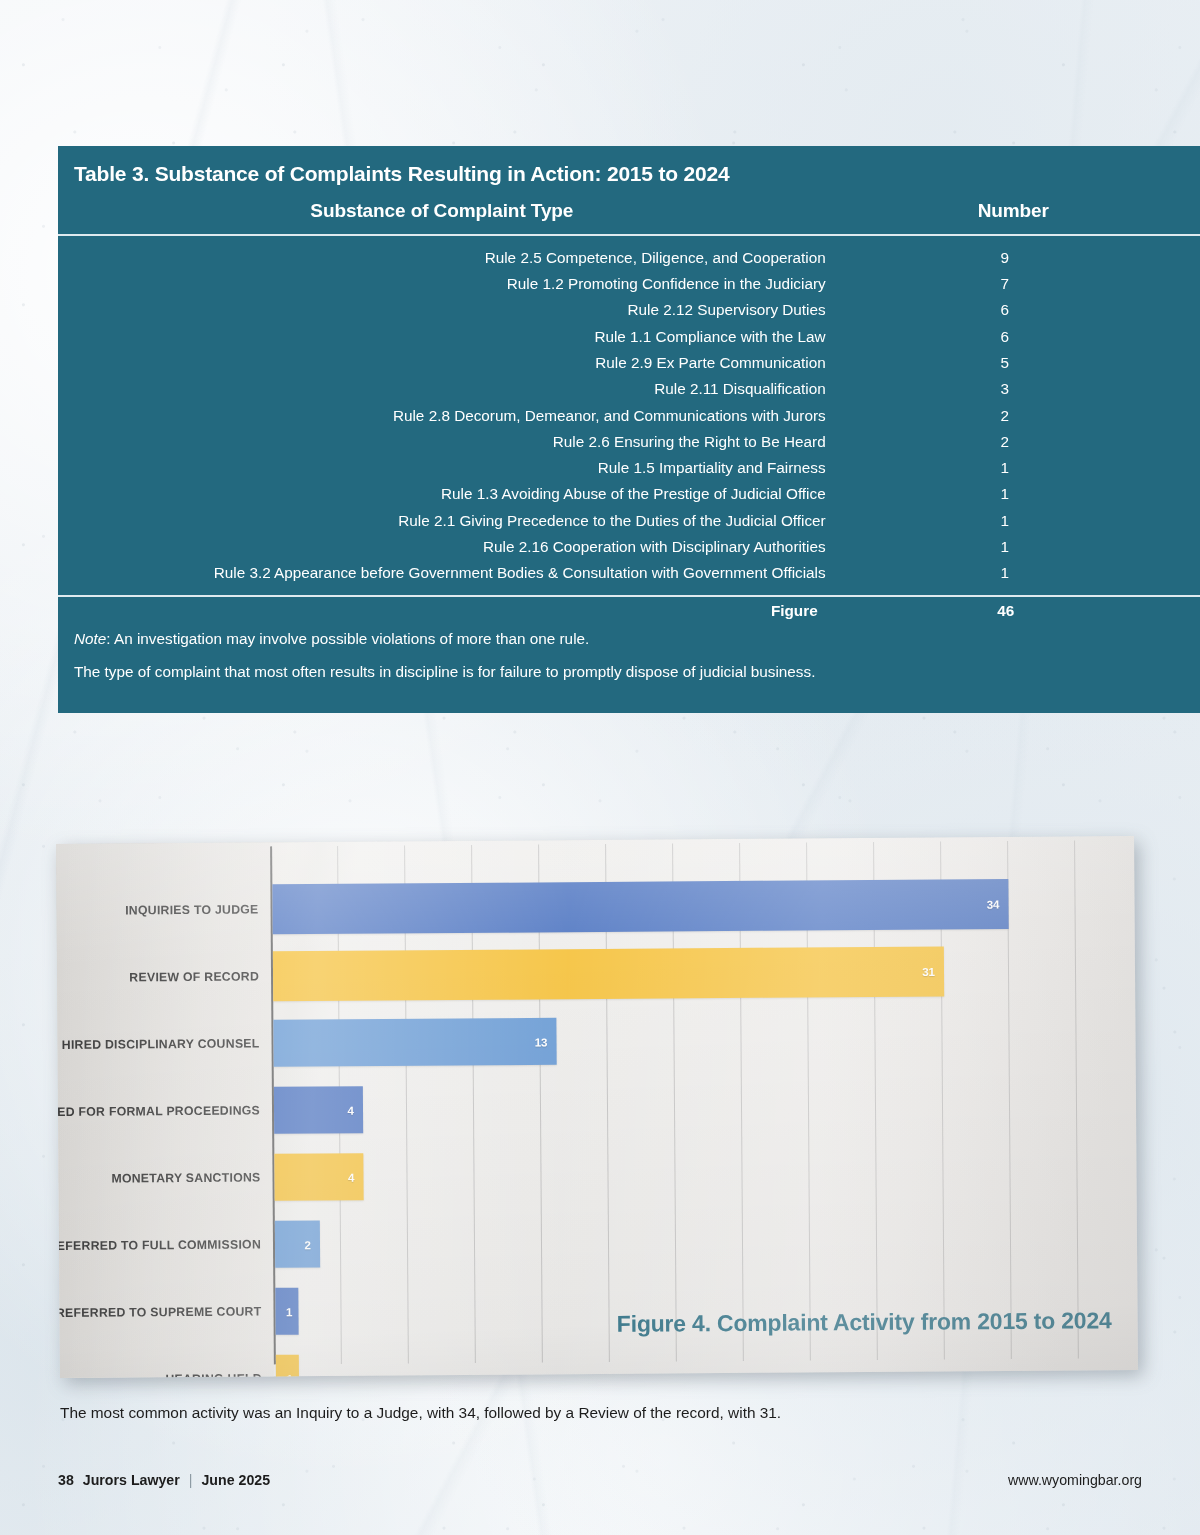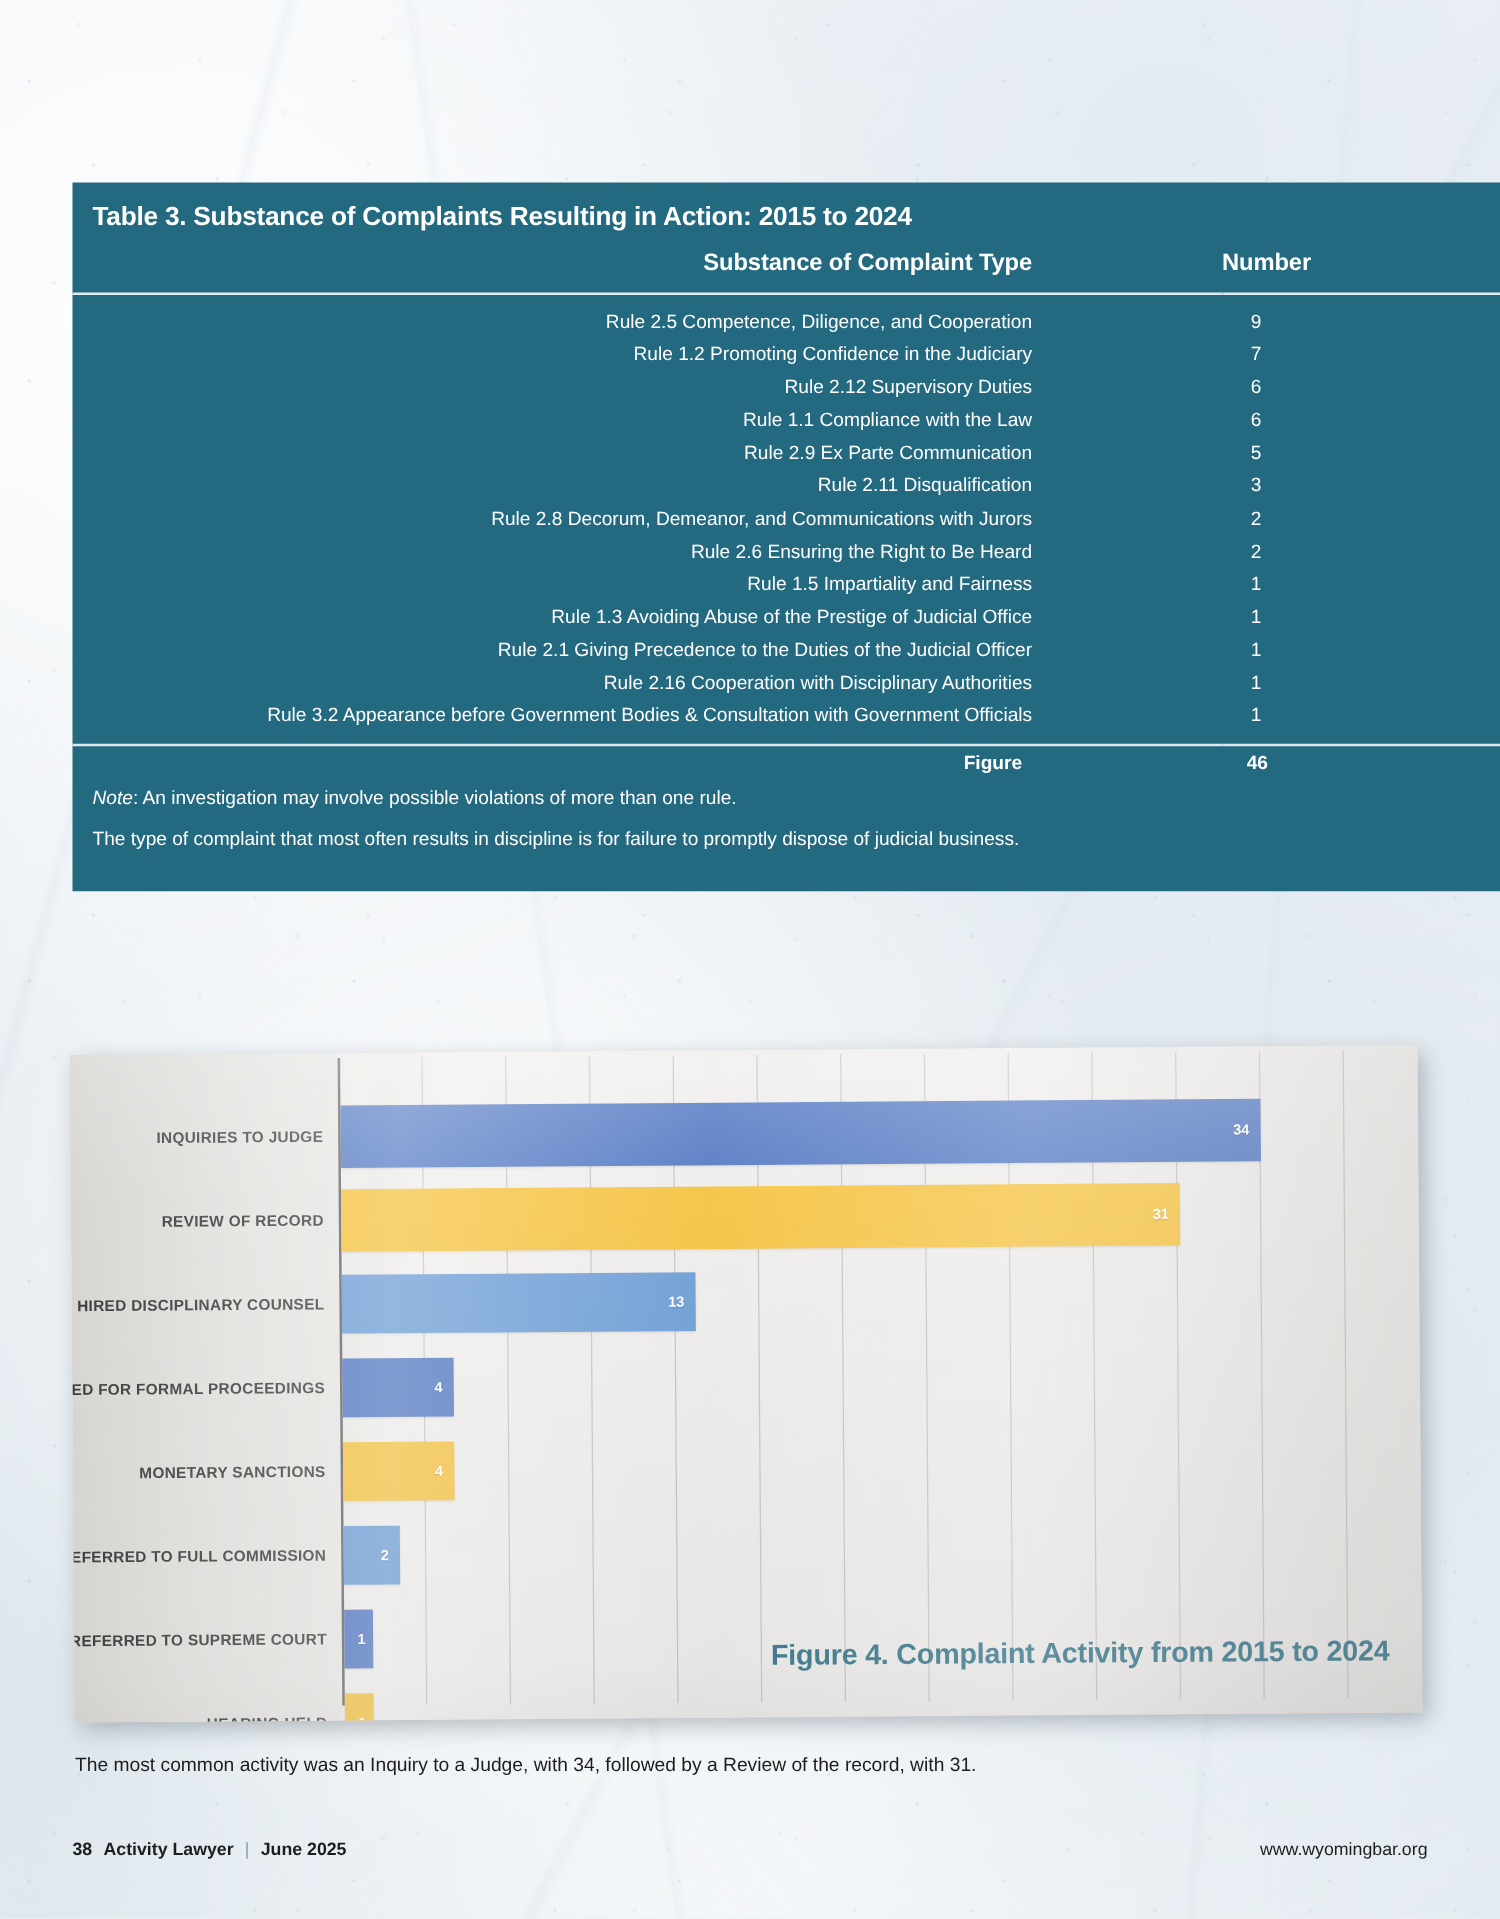--- a/index.html
+++ b/index.html
@@ -87,21 +87,21 @@
     table-layout: fixed;
   }
   .table-grid col.c-sub { width: 842px; }
   .table-grid col.c-num { width: 242px; }
   .table-grid th {
     font-size: 19px;
     font-weight: bold;
     padding: 4px 0 12px 0;
     letter-spacing: -0.1px;
   }
-  .th-sub { text-align: right; padding-right: 152px !important; }
+  .th-sub { padding-right: 152px !important; }
   .th-num { text-align: right; padding-right: 210px !important; }
   .header-rule td {
     border-top: 2px solid #dfeaef;
     height: 0;
     padding: 0;
     font-size: 0;
     line-height: 0;
   }
   .table-grid td.cell-sub {
     text-align: right;
@@ -458,18 +458,18 @@
     <div class="fig-caption">Figure 4. Complaint Activity from 2015 to 2024</div>
     <div class="panel-sheen"></div>
   </div>
 </div>
 
 <div class="body-caption">The most common activity was an Inquiry to a Judge, with 34, followed by a Review of the record, with 31.</div>
 
 <div class="footer">
   <div class="footer-left">
     <span class="footer-page">38</span>
-    <span>Activity Lawyer</span>
+    <span>Jurors Lawyer</span>
     <span class="footer-pipe">|</span>
     <span>June 2025</span>
   </div>
   <div class="footer-right">www.wyomingbar.org</div>
 </div>
 
 </body></html>

